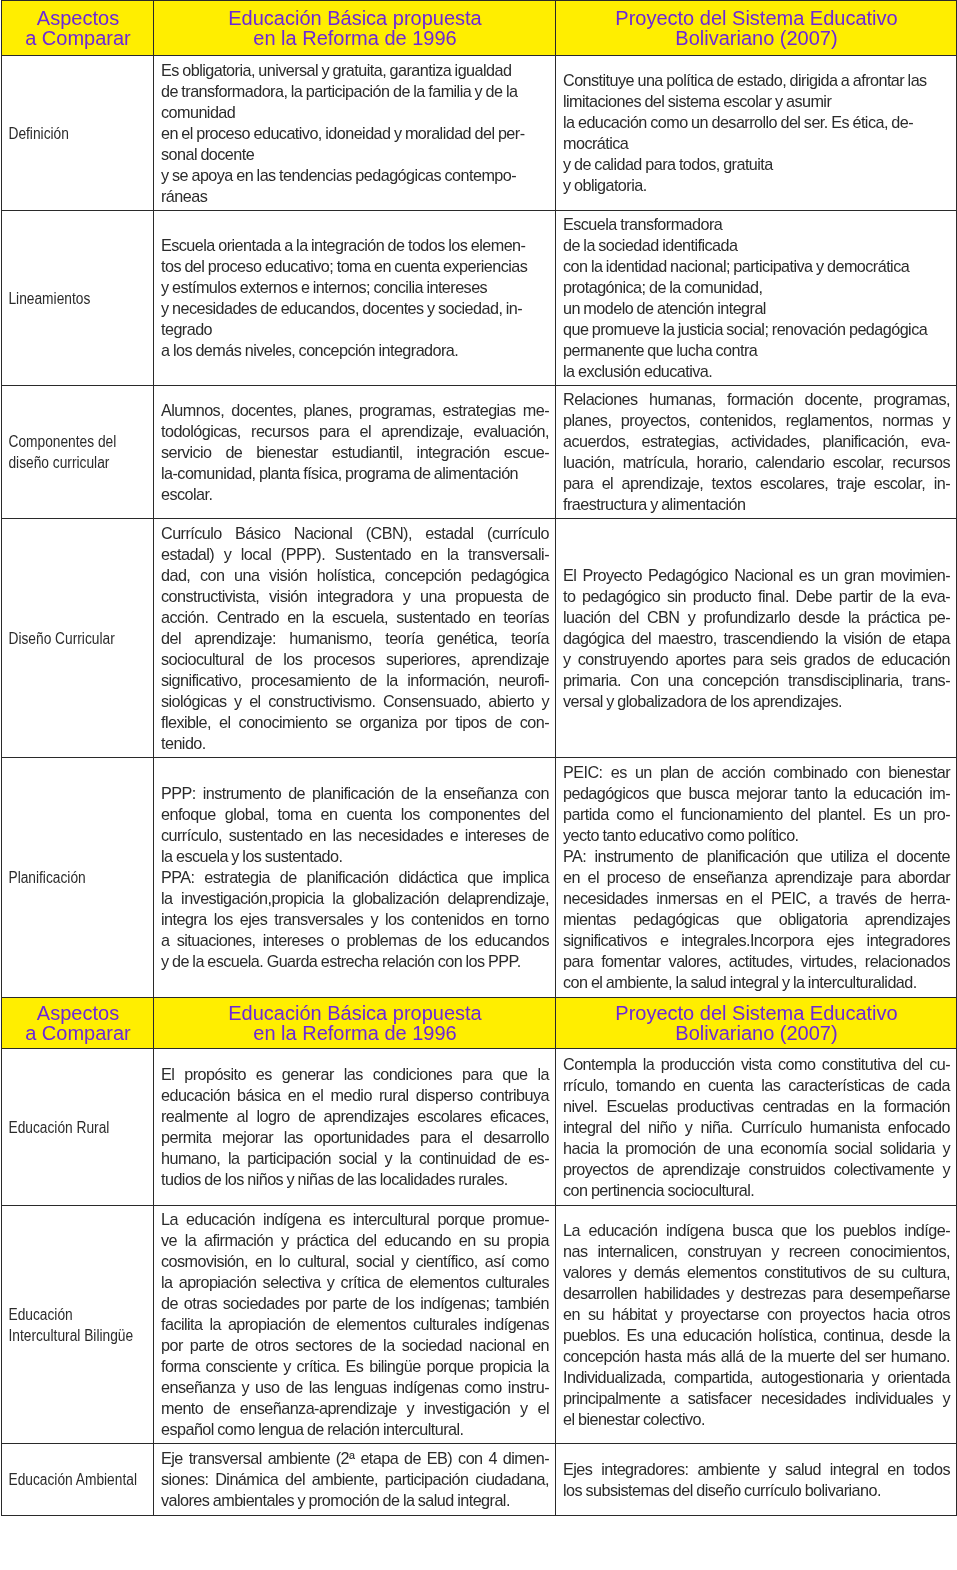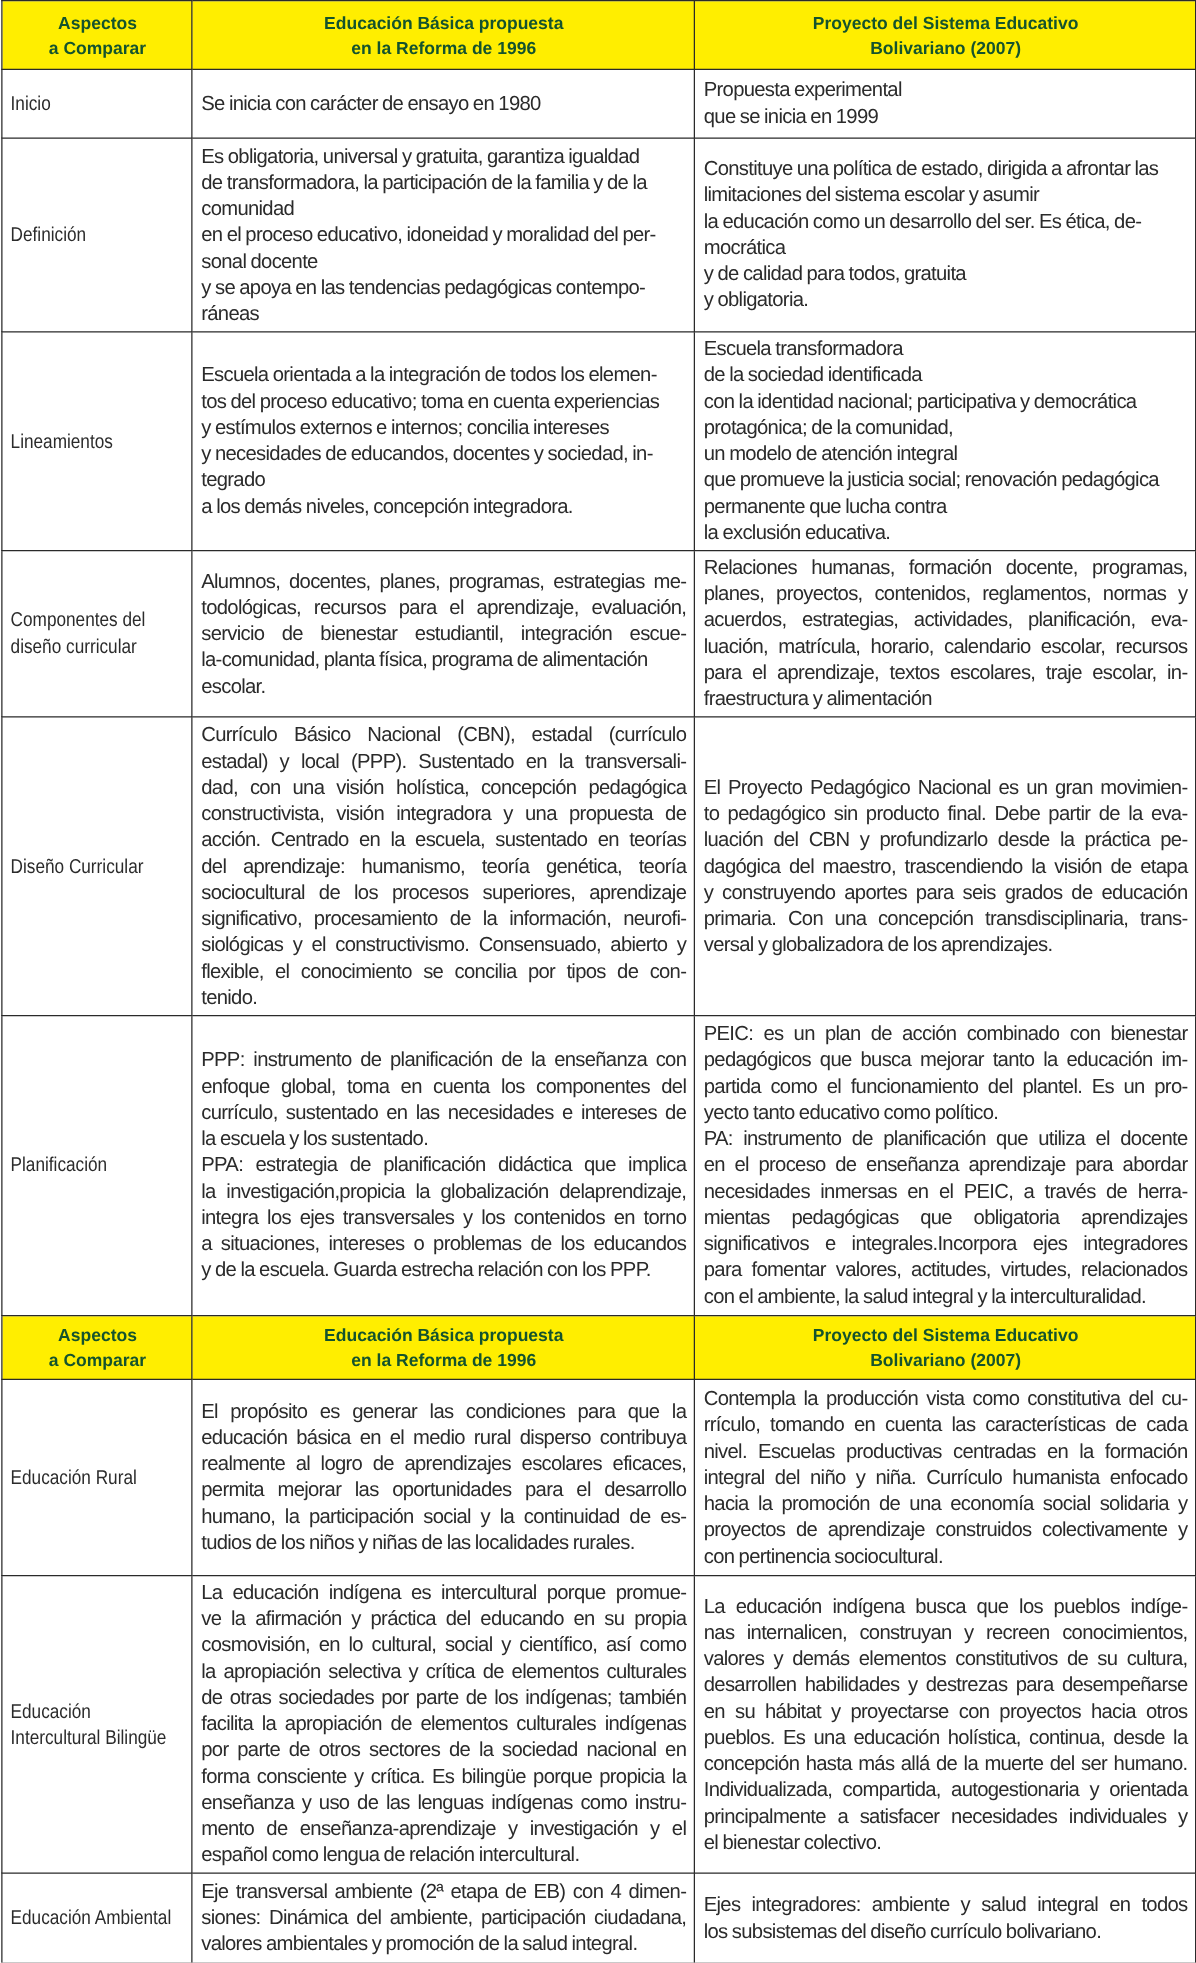--- a/index.html
+++ b/index.html
@@ -12,25 +12,25 @@
     font-family: "Liberation Sans", sans-serif;
     color: #2b2b2b;
   }
   table.cmp td, table.cmp th {
     border: 1.5px solid #2a2a2a;
     vertical-align: middle;
     padding: 2px 6px 2px 7px;
   }
   .hdr th {
     background: #ffee00;
-    font-weight: bold;
-    font-size: 14px;
+    font-weight: normal;
+    font-size: 20px;
     line-height: 20px;
     text-align: center;
-    color: #14532d;
+    color: #6d28d9;
     padding: 4px 4px;
   }
   .hdr th .l { display: block; }
   td.aspect {
     font-size: 16px;
     line-height: 21px;
     text-align: left;
     transform: scaleX(0.86);
     transform-origin: left center;
     white-space: normal;
@@ -66,30 +66,20 @@
         </th>
         <th>
           <span class="l">Educación Básica propuesta</span>
           <span class="l">en la Reforma de 1996</span>
         </th>
         <th>
           <span class="l">Proyecto del Sistema Educativo</span>
           <span class="l">Bolivariano (2007)</span>
         </th>
       </tr>
-      <tr style="height: 55px;">
-        <td class="aspect"><span>Inicio</span></td>
-        <td class="txt">
-          <span class="ln last">Se inicia con carácter de ensayo en 1980</span>
-        </td>
-        <td class="txt">
-          <span class="ln last">Propuesta experimental</span>
-          <span class="ln last">que se inicia en 1999</span>
-        </td>
-      </tr>
       <tr style="height: 155px;">
         <td class="aspect"><span>Definición</span></td>
         <td class="txt">
           <span class="ln">Es obligatoria, universal y gratuita, garantiza igualdad</span>
           <span class="ln last">de transformadora, la participación de la familia y de la</span>
           <span class="ln last">comunidad</span>
           <span class="ln">en el proceso educativo, idoneidad y moralidad del per-</span>
           <span class="ln last">sonal docente</span>
           <span class="ln">y se apoya en las tendencias pedagógicas contempo-</span>
           <span class="ln last">ráneas</span>
@@ -147,21 +137,21 @@
         <td class="txt just">
           <span class="ln">Currículo Básico Nacional (CBN), estadal (currículo</span>
           <span class="ln">estadal) y local (PPP). Sustentado en la transversali-</span>
           <span class="ln">dad, con una visión holística, concepción pedagógica</span>
           <span class="ln">constructivista, visión integradora y una propuesta de</span>
           <span class="ln">acción. Centrado en la escuela, sustentado en teorías</span>
           <span class="ln">del aprendizaje: humanismo, teoría genética, teoría</span>
           <span class="ln">sociocultural de los procesos superiores, aprendizaje</span>
           <span class="ln">significativo, procesamiento de la información, neurofi-</span>
           <span class="ln">siológicas y el constructivismo. Consensuado, abierto y</span>
-          <span class="ln">flexible, el conocimiento se concilia por tipos de con-</span>
+          <span class="ln">flexible, el conocimiento se organiza por tipos de con-</span>
           <span class="ln last">tenido.</span>
         </td>
         <td class="txt just">
           <span class="ln">El Proyecto Pedagógico Nacional es un gran movimien-</span>
           <span class="ln">to pedagógico sin producto final. Debe partir de la eva-</span>
           <span class="ln">luación del CBN y profundizarlo desde la práctica pe-</span>
           <span class="ln">dagógica del maestro, trascendiendo la visión de etapa</span>
           <span class="ln">y construyendo aportes para seis grados de educación</span>
           <span class="ln">primaria. Con una concepción transdisciplinaria, trans-</span>
           <span class="ln last">versal y globalizadora de los aprendizajes.</span>

